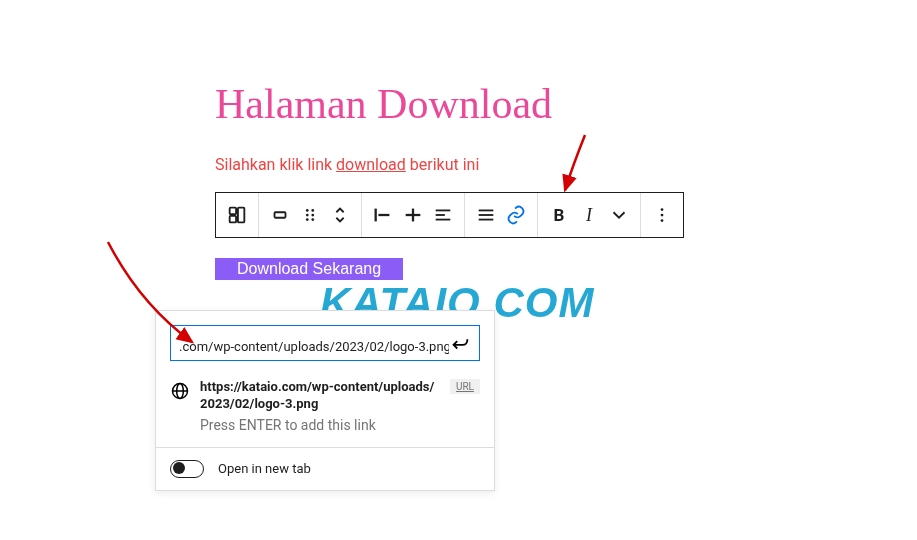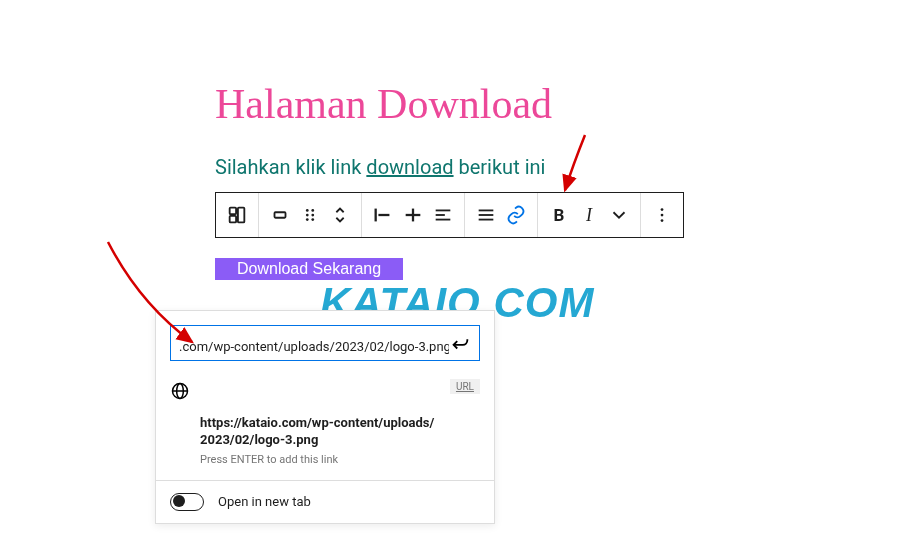--- a/index.html
+++ b/index.html
@@ -1,37 +1,37 @@
 <!DOCTYPE html>
 <html><head>
 <meta charset="utf-8">
 <style>
   * { box-sizing: border-box; margin: 0; padding: 0; }
   body { font-family: -apple-system, BlinkMacSystemFont, "Segoe UI", Roboto, sans-serif; background: #fff; width: 917px; height: 540px; position: relative; }
   .page-title { font-family: "Georgia", serif; font-size: 42px; font-weight: 400; color: #ec4899; position: absolute; left: 215px; top: 60px; margin-top: 20px; }
-  .intro-text { position: absolute; left: 215px; top: 155px; font-size: 20px; color: #0f766e; }
+  .intro-text { position: absolute; left: 215px; top: 155px; font-size: 16px; color: #ef4444; }
   .intro-text .underline { text-decoration: underline; }
   .toolbar { position: absolute; left: 215px; top: 192px; height: 46px; border: 1px solid #1e1e1e; background: #fff; display: flex; }
   .tb-group { display: flex; align-items: center; border-right: 1px solid #ddd; padding: 0 6px; height: 100%; }
   .tb-group:last-child { border-right: none; }
   .tb-btn { width: 30px; height: 30px; display: flex; align-items: center; justify-content: center; cursor: pointer; color: #1e1e1e; }
   .tb-btn.active { color: #0073e6; }
   .tb-btn svg { width: 22px; height: 22px; }
   .download-btn { position: absolute; left: 215px; top: 258px; background: #8b5cf6; color: #fff; padding: 2px 22px; font-size: 16px; border: none; cursor: pointer; }
   .watermark { position: absolute; left: 320px; top: 236px; font-family: Arial, sans-serif; font-size: 42px; font-weight: 900; color: #0099cc; font-style: italic; letter-spacing: 1px; pointer-events: none; opacity: 0.85; margin-top: 43px; }
   .link-popover { position: absolute; left: 155px; top: 310px; width: 340px; background: #fff; border: 1px solid #ddd; box-shadow: 0 2px 8px rgba(0,0,0,0.08); }
   .link-input-wrap { padding: 14px 14px 10px; }
   .link-input-box { border: 1.5px solid #0073e6; display: flex; align-items: flex-end; padding: 6px 8px; }
   .link-input-box input { flex: 1; border: none; outline: none; font-size: 13px; font-family: inherit; color: #1e1e1e; text-overflow: clip; }
   .link-input-box .submit-icon { width: 22px; height: 22px; display: flex; align-items: center; justify-content: center; cursor: pointer; }
   .suggestion { display: flex; padding: 8px 14px 14px; gap: 10px; }
   .suggestion .globe { width: 20px; height: 20px; flex-shrink: 0; margin-top: 2px; }
-  .suggestion-body { flex: 1; margin-top: 36px; }
+  .suggestion-body { flex: 1; }
   .suggestion-title { font-size: 13px; font-weight: 700; color: #1e1e1e; line-height: 1.3; word-break: break-all; }
-  .suggestion-hint { font-size: 11px; color: #757575; margin-top: 4px; }
+  .suggestion-hint { font-size: 14px; color: #757575; margin-top: 4px; }
   .url-badge { background: #f0f0f0; padding: 2px 6px; font-size: 10px; color: #757575; flex-shrink: 0; height: fit-content; text-decoration: underline; }
   .popover-footer { border-top: 1px solid #ddd; padding: 12px 14px; display: flex; align-items: center; gap: 14px; }
   .toggle { width: 34px; height: 18px; border: 1.5px solid #1e1e1e; border-radius: 10px; position: relative; cursor: pointer; background: #fff; }
   .toggle-knob { width: 12px; height: 12px; background: #1e1e1e; border-radius: 50%; position: absolute; top: 1.5px; left: 2px; }
   .toggle-label { font-size: 13px; color: #1e1e1e; }
   .arrow { position: absolute; pointer-events: none; }
   .arrow1 { left: 555px; top: 130px; }
   .arrow2 { left: 100px; top: 234px; }
 </style>
 </head>

